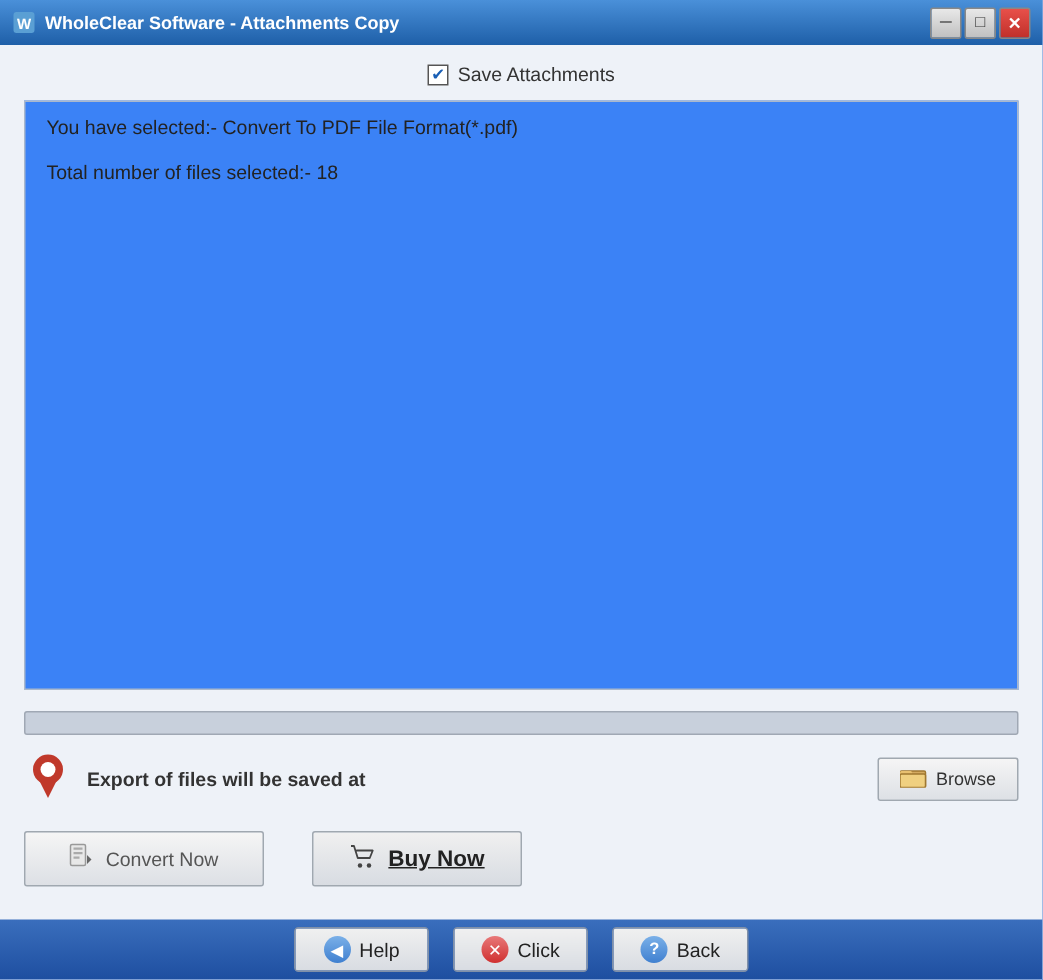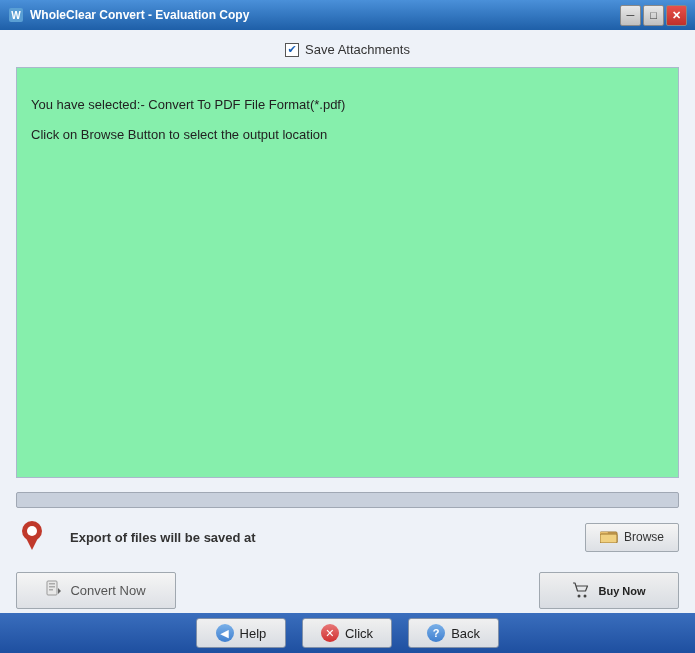--- a/index.html
+++ b/index.html
@@ -87,24 +87,24 @@
       font-size: 11px;
     }
     .save-attachments-label {
       font-size: 13px;
       color: #333;
       font-weight: normal;
     }
 
     
     .info-area {
-      background: #86efac;
+      background: #3b82f6;
       border: 1px solid #aab8cc;
       flex: 1;
-      padding: 27px 14px;
+      padding: 7px 14px;
       overflow-y: auto;
       margin-bottom: 14px;
       min-height: 300px;
     }
     .info-line {
       margin-bottom: 10px;
       color: #222;
       font-size: 13px;
       line-height: 1.5;
     }
@@ -137,72 +137,72 @@
       color: #c0392b;
       font-size: 22px;
       min-width: 32px;
       text-align: center;
     }
     .export-label {
       flex: 1;
       color: #333;
       font-size: 13px;
       font-weight: 600;
-      margin-left: 12px;
     }
     .browse-btn {
       background: linear-gradient(to bottom, #f5f5f5, #dde0e5);
       border: 1px solid #a0a8b0;
       padding: 5px 14px;
       cursor: pointer;
       font-size: 12px;
       display: flex;
       align-items: center;
       gap: 6px;
       border-radius: 2px;
       color: #333;
       min-width: 90px;
       text-align: center;
     }
 
     
     .action-buttons {
       display: flex;
-      justify-content: space-between;
-      gap: 20px;
-      margin-bottom: 4px;
+      justify-content: flex-start;
+      gap: 32px;
+      margin-bottom: 22px;
     }
     .convert-btn {
       background: linear-gradient(to bottom, #f5f5f5, #dde0e5);
       border: 1px solid #a0a8b0;
       padding: 7px 20px;
       cursor: pointer;
       font-size: 13px;
       display: flex;
       align-items: center;
       gap: 8px;
       border-radius: 2px;
       color: #555;
       min-width: 160px;
       justify-content: center;
     }
     .buy-btn {
       background: linear-gradient(to bottom, #f0f0f0, #d8dce2);
       border: 1px solid #a0a8b0;
       padding: 7px 20px;
       cursor: pointer;
-      font-size: 11px;
+      font-size: 15px;
       display: flex;
       align-items: center;
       gap: 8px;
       border-radius: 2px;
       color: #222;
       min-width: 140px;
       justify-content: center;
       font-weight: bold;
+      text-decoration: underline;
     }
 
     
     .footer-bar {
       background: linear-gradient(to bottom, #3a6ebd, #1e4fa0);
       height: 40px;
       display: flex;
       align-items: center;
       justify-content: center;
       gap: 16px;
@@ -261,38 +261,38 @@
 </head>
 <body>
 
 <div class="title-bar">
   <div class="title-bar-icon">
     <svg width="16" height="16" viewBox="0 0 16 16">
       <rect x="1" y="1" width="14" height="14" rx="2" fill="#5a9fd4"></rect>
       <text x="8" y="12" text-anchor="middle" fill="white" font-size="10" font-weight="bold">W</text>
     </svg>
   </div>
-  <span class="title-bar-text">WholeClear Convert - Evaluation Copy</span>
+  <span class="title-bar-text">WholeClear Software - Attachments Copy</span>
   <div class="title-bar-controls">
     <div class="title-btn">─</div>
     <div class="title-btn">□</div>
     <div class="title-btn close">✕</div>
   </div>
 </div>
 
 <div class="window-body">
 
   <div class="save-attachments-row">
     <div class="checkbox-icon">✔</div>
     <span class="save-attachments-label">Save Attachments</span>
   </div>
 
   <div class="info-area">
     <div class="info-line">You have selected:-  Convert To PDF File Format(*.pdf)</div>
-    <div class="info-line">Click on Browse Button to select the output location</div>
+    <div class="info-line">Total number of files selected:-  18</div>
   </div>
 
   <div class="progress-section">
     <div class="progress-bar-track">
       <div class="progress-bar-fill"></div>
     </div>
   </div>
 
   <div class="export-row">
     <div class="pin-icon">

